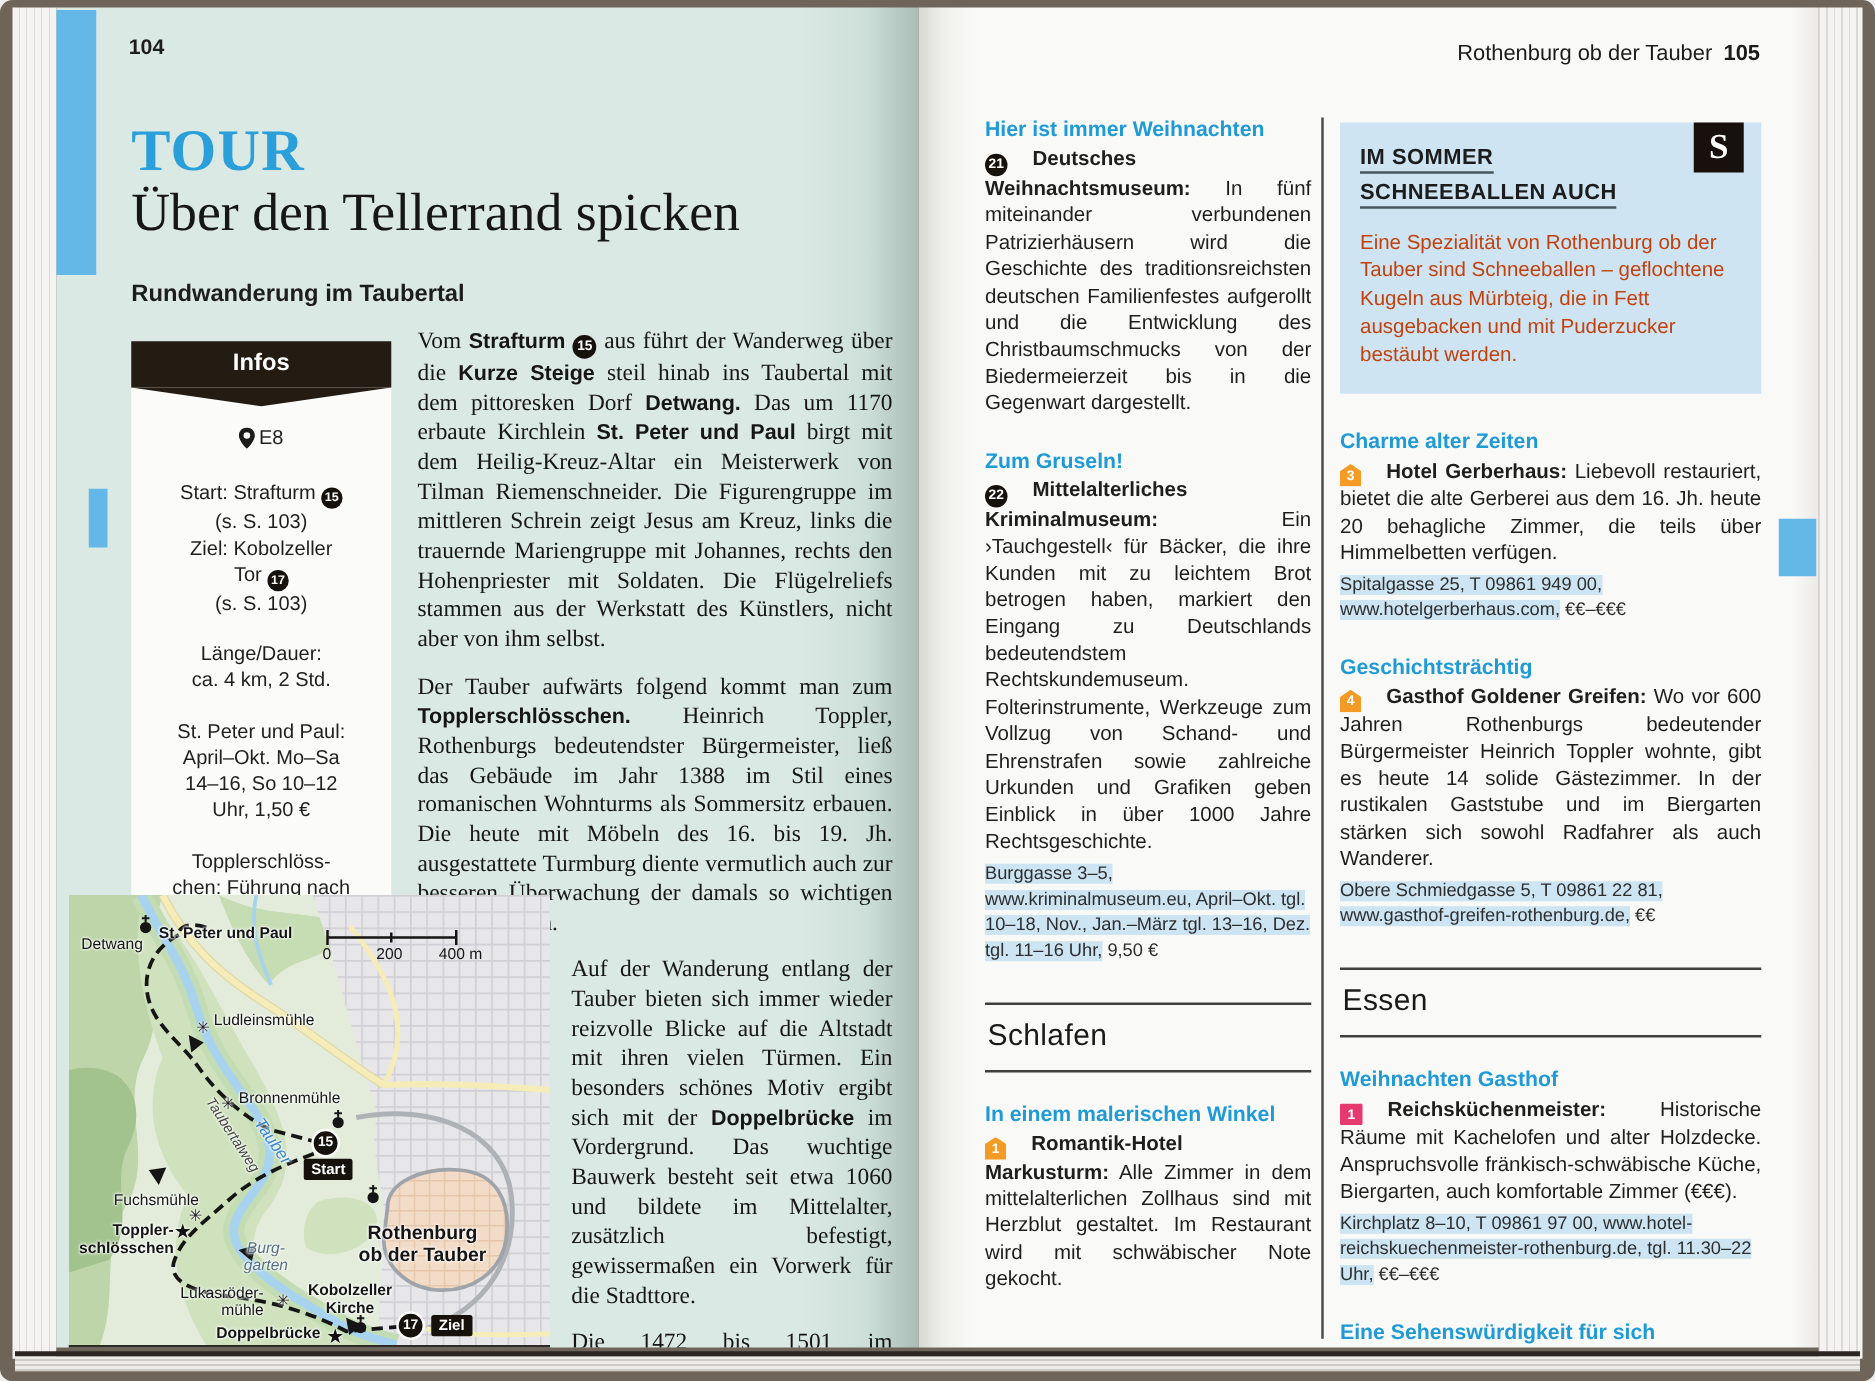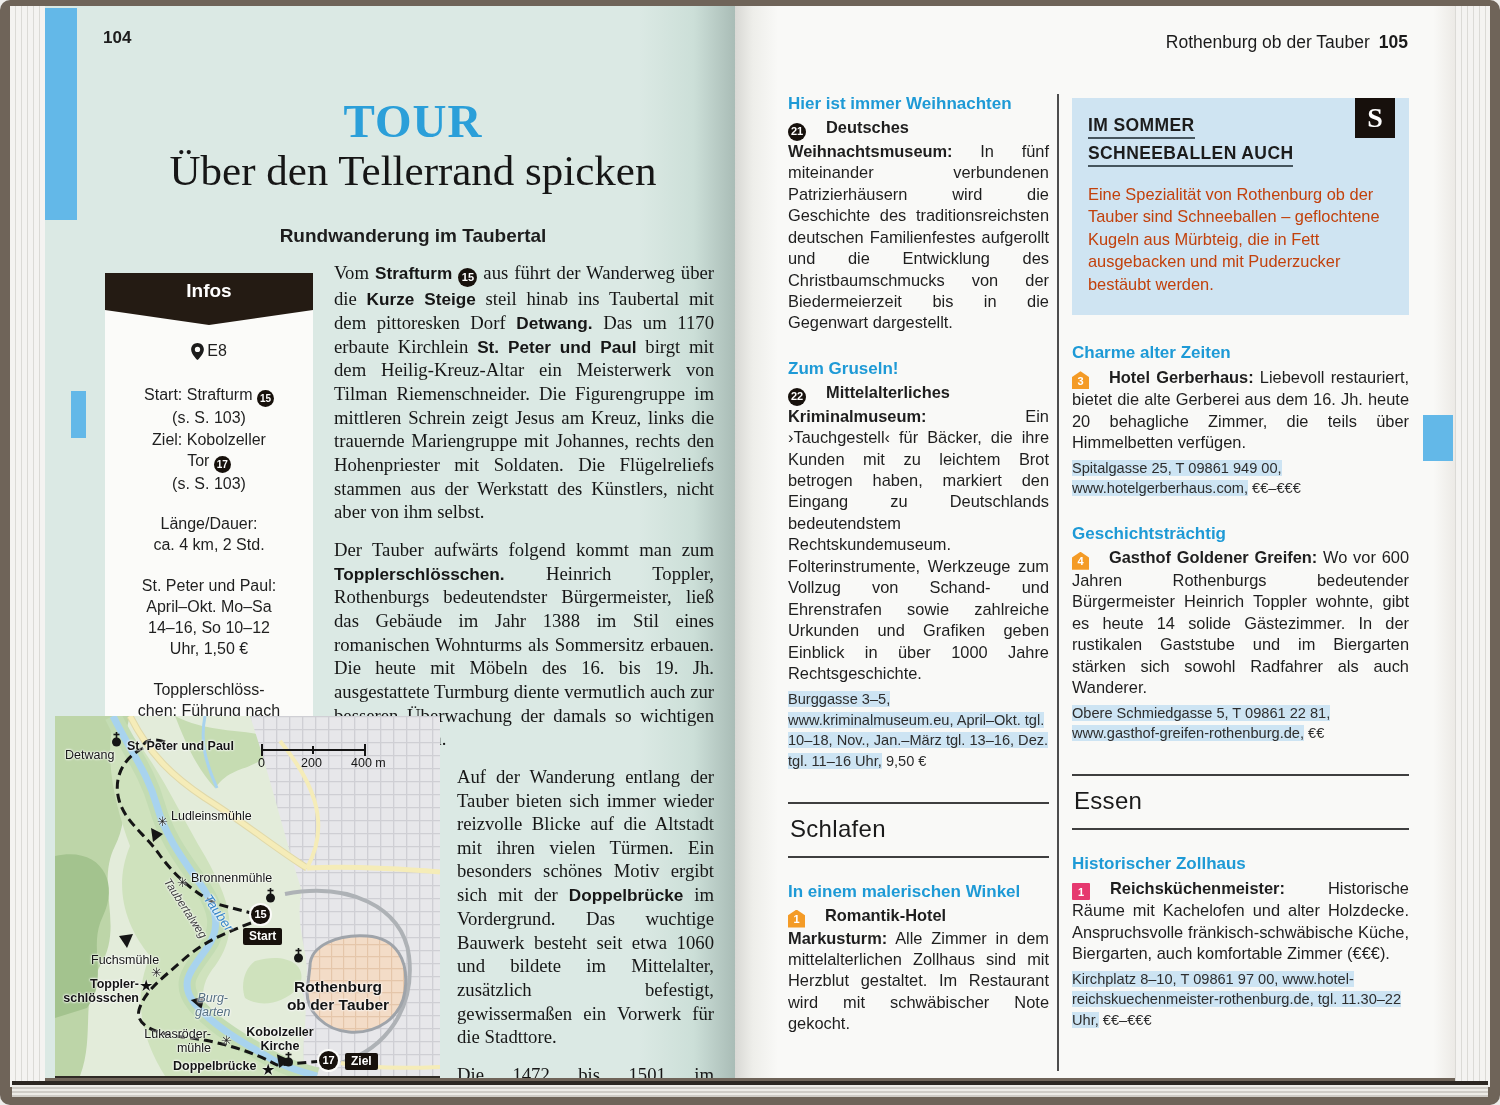--- a/index.html
+++ b/index.html
@@ -17,21 +17,21 @@
   .page.left{left:45px;width:690px;
     background:linear-gradient(to right,#dbe9e4 0%,#dbe9e4 86%,#ccdfd8 94%,#a9bcb6 100%);}
   .page.right{left:735px;width:720px;
     background:linear-gradient(to right,#d8d8d4 0%,#eeeeea 2.5%,#f9f9f7 6%,#f9f9f7 97%,#eceae6 100%);}
 
   
   .pnum-left{position:absolute;left:58px;top:22px;font-size:17px;font-weight:bold;color:#1d1d1d;}
   .tab{position:absolute;background:#63b8e8;}
   .tab1{left:0;top:2px;width:32px;height:212px;}
   .tab2{left:26px;top:385px;width:15px;height:47px;}
-  .tour-head{position:absolute;left:78px;width:580px;top:92px;text-align:center;}
+  .tour-head{position:absolute;left:60px;width:580px;top:92px;text-align:left;}
   .kicker{font-family:"Liberation Serif",serif;font-weight:bold;font-size:47px;
     color:#2b9fd9;letter-spacing:1px;line-height:1;}
   .l-title{font-family:"Liberation Serif",serif;font-size:43px;color:#161616;
     line-height:1.06;margin-top:3px;}
   .l-sub{font-size:19px;font-weight:bold;color:#1d1d1d;margin-top:31px;}
 
   .infobox{position:absolute;left:60px;top:267px;width:208px;}
   .infobox-head{background:#241b13;color:#fff;font-weight:bold;font-size:19px;
     text-align:center;padding:7px 0 8px;position:relative;}
   .infobox-head::after{content:"";position:absolute;left:0;top:100%;
@@ -305,19 +305,23 @@
 
     <div class="entry">
       <h4 class="blue-h">Geschichtsträchtig</h4>
       <p class="entry-text"><span class="badge hotel">4</span><span class="entry-name">Gasthof Goldener Greifen:</span> <span>Wo vor 600 Jahren Rothenburgs bedeutender Bürgermeister Heinrich Toppler wohnte, gibt es heute 14 solide Gästezimmer. In der rustikalen Gaststube und im Biergarten stärken sich sowohl Radfahrer als auch Wanderer.</span></p>
       <p class="entry-address"><span class="hl">Obere Schmiedgasse 5, T 09861 22 81, www.gasthof-greifen-rothenburg.de,</span> <span>€€</span></p>
     </div>
 
     <div class="sec-h"><span>Essen</span></div>
 
     <div class="entry">
-      <h4 class="blue-h">Historischer Zollhaus</h4>
+      <h4 class="blue-h">Weihnachten Gasthof</h4>
       <p class="entry-text"><span class="badge rest">1</span><span class="entry-name">Reichsküchenmeister:</span> <span>Historische Räume mit Kachelofen und alter Holzdecke. Anspruchsvolle fränkisch-schwäbische Küche, Biergarten, auch komfortable Zimmer (€€€).</span></p>
       <p class="entry-address"><span class="hl">Kirchplatz 8–10, T 09861 97 00, www.hotel-reichskuechenmeister-rothenburg.de, tgl. 11.30–22 Uhr,</span> <span>€€–€€€</span></p>
     </div>
 
+    <div class="entry">
+      <h4 class="blue-h">Eine Sehenswürdigkeit für sich</h4>
+
+    </div>
   </div>
 </div>
 
 </body></html>

